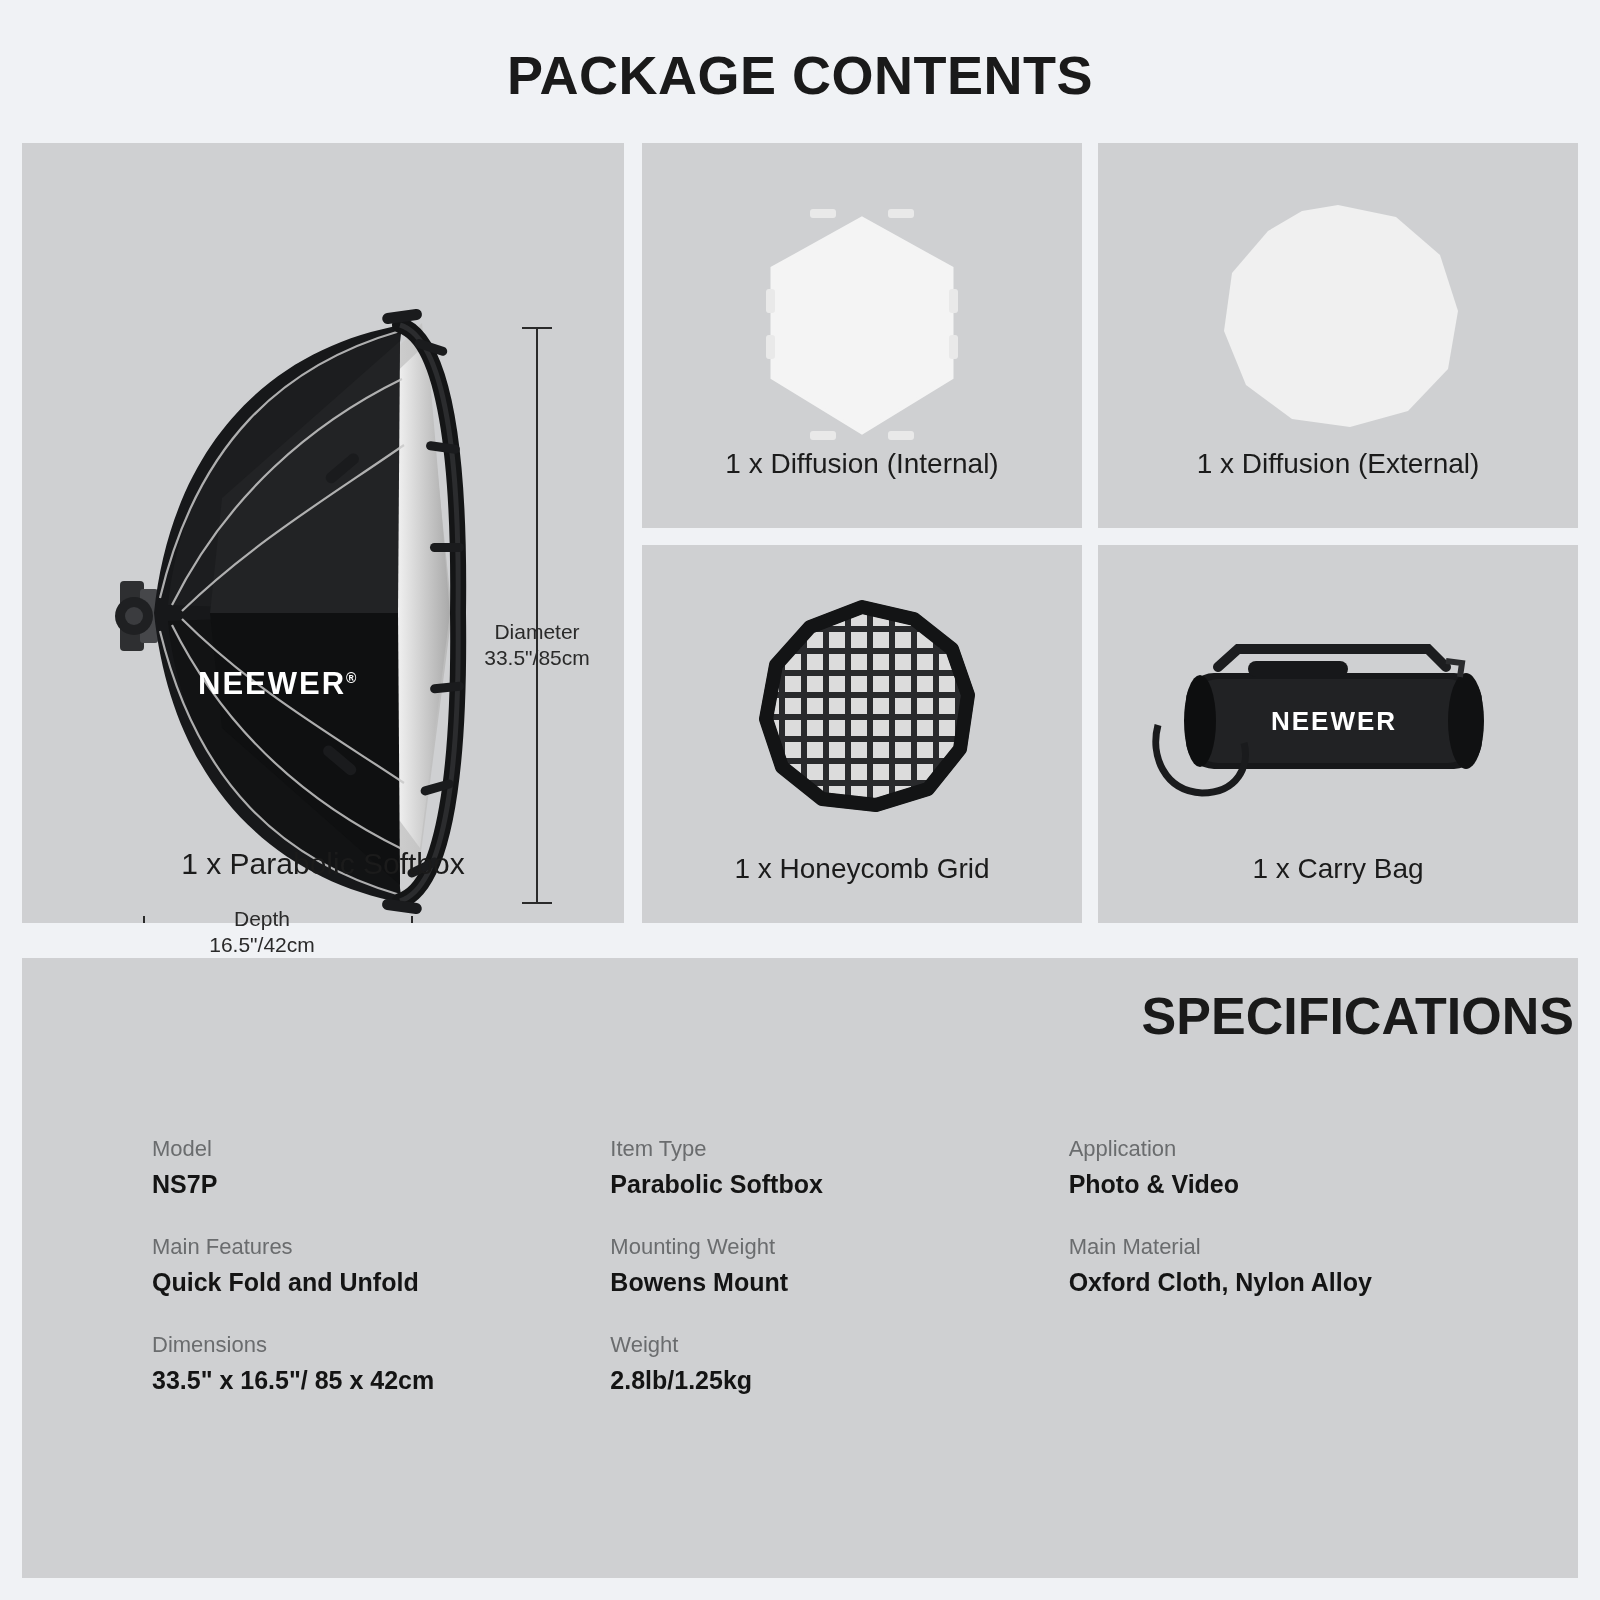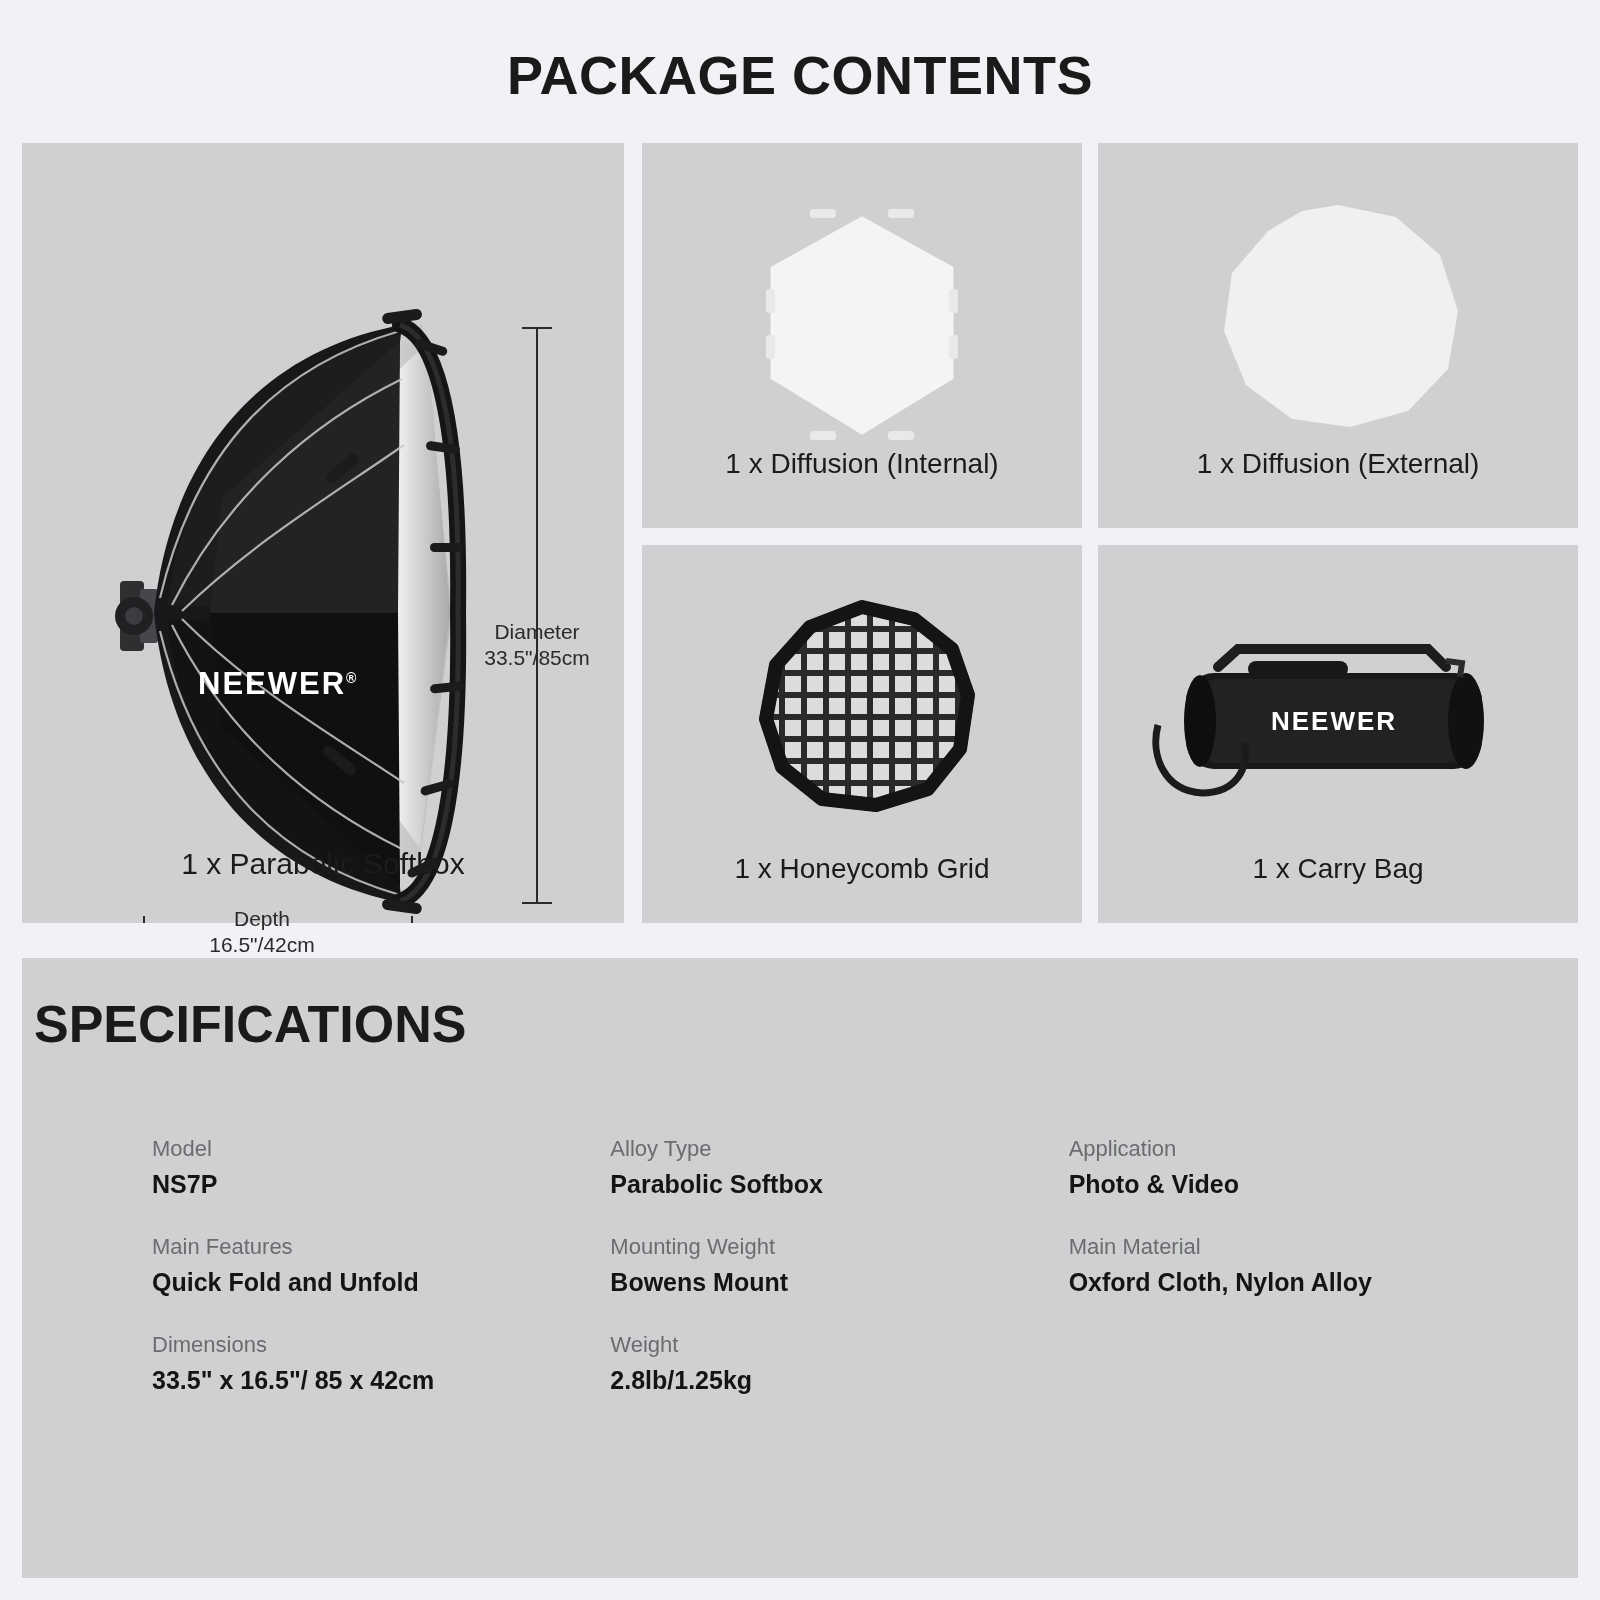--- a/index.html
+++ b/index.html
@@ -125,25 +125,25 @@
   
   .specs {
     position: absolute;
     left: 22px;
     top: 958px;
     width: 1556px;
     height: 620px;
     background: #cfd0d2;
   }
   .spec-title {
-    text-align: left;
+    text-align: right;
     font-size: 52px;
     font-weight: bold;
     color: #1a1a1a;
-    margin: 12px;
+    margin: 4px;
     padding-top: 24px;
   }
   .spec-grid {
     position: absolute;
     left: 130px;
     top: 178px;
     width: 1340px;
     display: grid;
     grid-template-columns: 1fr 1fr 1fr;
     grid-row-gap: 62px;
@@ -344,21 +344,21 @@
 
   <div class="specs">
     <h2 class="spec-title">SPECIFICATIONS</h2>
     <div class="spec-grid">
 
       <div>
         <div class="spec-key">Model</div>
         <div class="spec-val">NS7P</div>
       </div>
       <div>
-        <div class="spec-key">Alloy Type</div>
+        <div class="spec-key">Item Type</div>
         <div class="spec-val">Parabolic Softbox</div>
       </div>
 
       <div>
         <div class="spec-key">Application</div>
         <div class="spec-val">Photo &amp; Video</div>
       </div>
       <div>
         <div class="spec-key">Main Features</div>
         <div class="spec-val">Quick Fold and Unfold</div>

